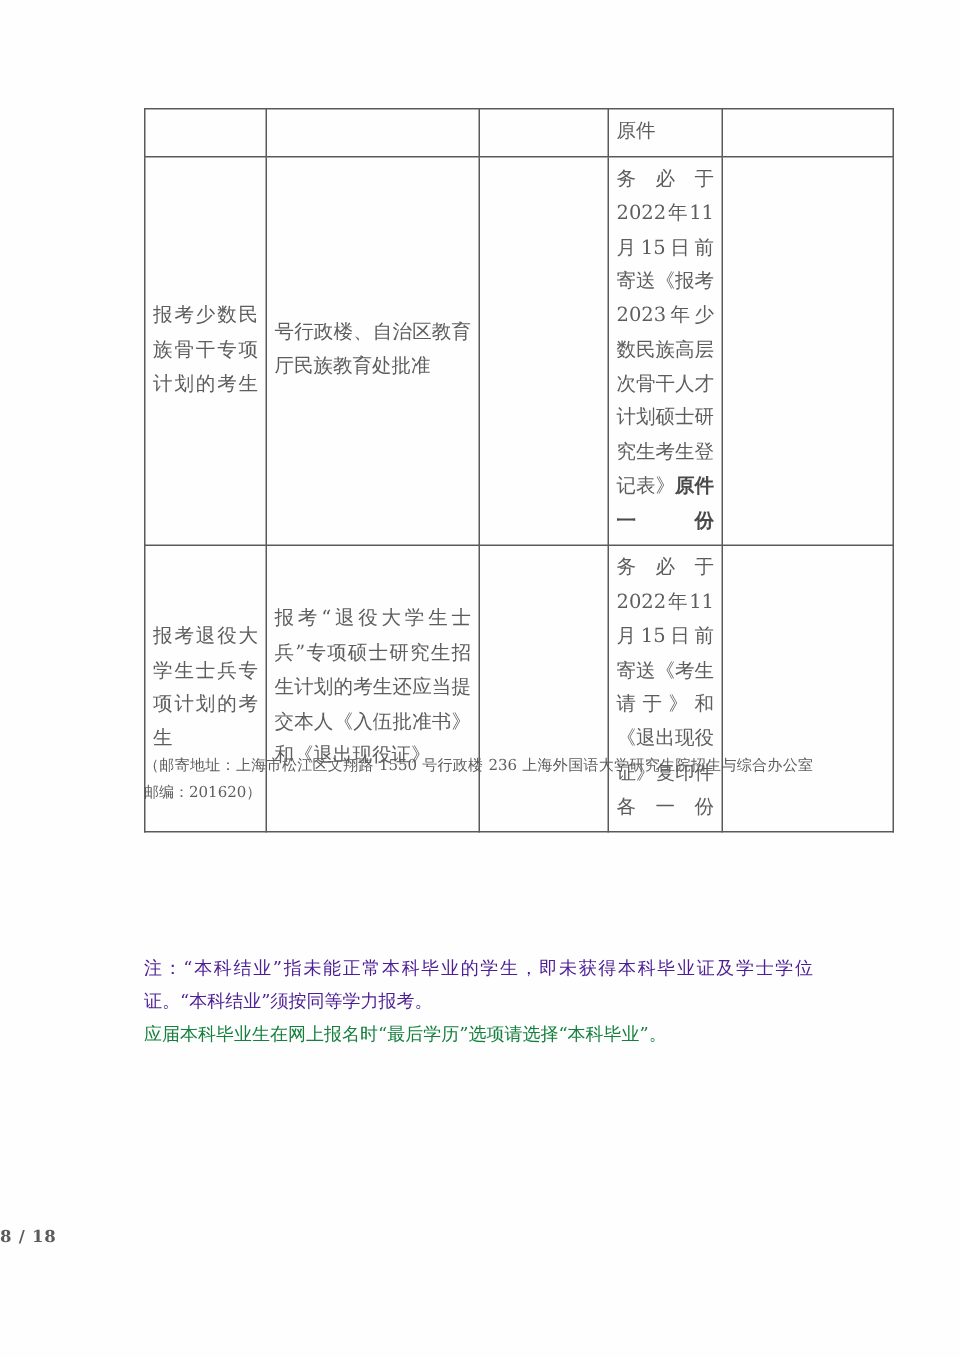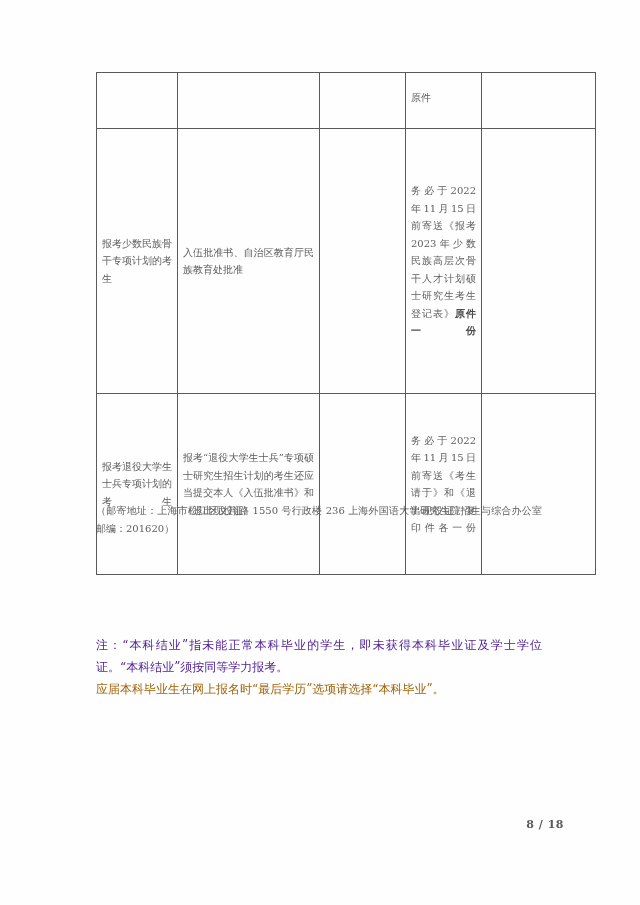--- a/index.html
+++ b/index.html
@@ -29,23 +29,23 @@
   .doc-table {
     position: absolute;
     left: 96px;
     top: 72px;
     width: 444px;
     border-collapse: collapse;
     table-layout: fixed;
   }
   .doc-table td {
     border: 1px solid #5a5a5c;
-    padding: 16px 5px;
+    padding: 4px 5px;
     vertical-align: middle;
-    font-size: 10px;
+    font-size: 13px;
     line-height: 1.75;
     color: #5d5d5f;
   }
   .col-a { width: 70px; margin-top: 48px; }
   .col-b { width: 131px; }
   .col-c { width: 75px; }
   .col-d { width: 65px; }
   .col-e { width: 103px; }
 
   .cell-just {
@@ -75,36 +75,36 @@
     width: 446px;
     font-size: 10px;
     line-height: 1.78;
     color: #5d5d5f;
     text-align: justify;
     text-align-last: left;
   }
   .p-addr { top: 502px; }
   .p-mba  { top: 558px; text-indent: 25px; }
   .p-note { top: 634px; font-size: 12px; color: #4c1d95; line-height: 1.85; }
-  .p-note2 { top: 678px; font-size: 12px; color: #a16207; line-height: 1.85; }
+  .p-note2 { top: 678px; font-size: 12px; color: #15803d; line-height: 1.85; }
 
   .email {
     font-weight: bold;
     color: #4d4d4f;
     letter-spacing: 0.1px;
   }
   .latin { font-family: "DejaVu Serif", "Liberation Serif", serif; }
 
   
   .footer {
     position: absolute;
     top: 818px;
     left: 0;
     width: 564px;
-    text-align: right;
+    text-align: left;
     font-size: 11px;
     font-weight: bold;
     color: #5a5a5c;
     letter-spacing: 0.5px;
   }
 </style>
 </head>
 <body>
 
 <div class="page">
@@ -114,21 +114,21 @@
       <tr class="row-top">
         <td class="col-a"></td>
         <td class="col-b"></td>
         <td class="col-c"></td>
         <td class="col-d">原件</td>
         <td class="col-e"></td>
       </tr>
 
       <tr class="row-one">
         <td class="col-a cell-just">报考少数民族骨干专项计划的考生</td>
-        <td class="col-b cell-plain">入伍批准书、自治区教育厅民族教育处批准</td>
+        <td class="col-b cell-plain">号行政楼、自治区教育厅民族教育处批准</td>
         <td class="col-c"></td>
         <td class="col-d cell-narrow"><span>务必于2022年11月15日前寄送《报考2023年少数民族高层次骨干人才计划硕士研究生考生登记表》</span><span class="bold-tail">原件一份</span></td>
         <td class="col-e"></td>
       </tr>
 
       <tr class="row-two">
         <td class="col-a cell-just">报考退役大学生士兵专项计划的考生</td>
         <td class="col-b cell-plain">报考“退役大学生士兵”专项硕士研究生招生计划的考生还应当提交本人《入伍批准书》和《退出现役证》</td>
         <td class="col-c"></td>
         <td class="col-d cell-narrow">务必于2022年11月15日前寄送《考生请于》和《退出现役证》复印件各一份</td>

